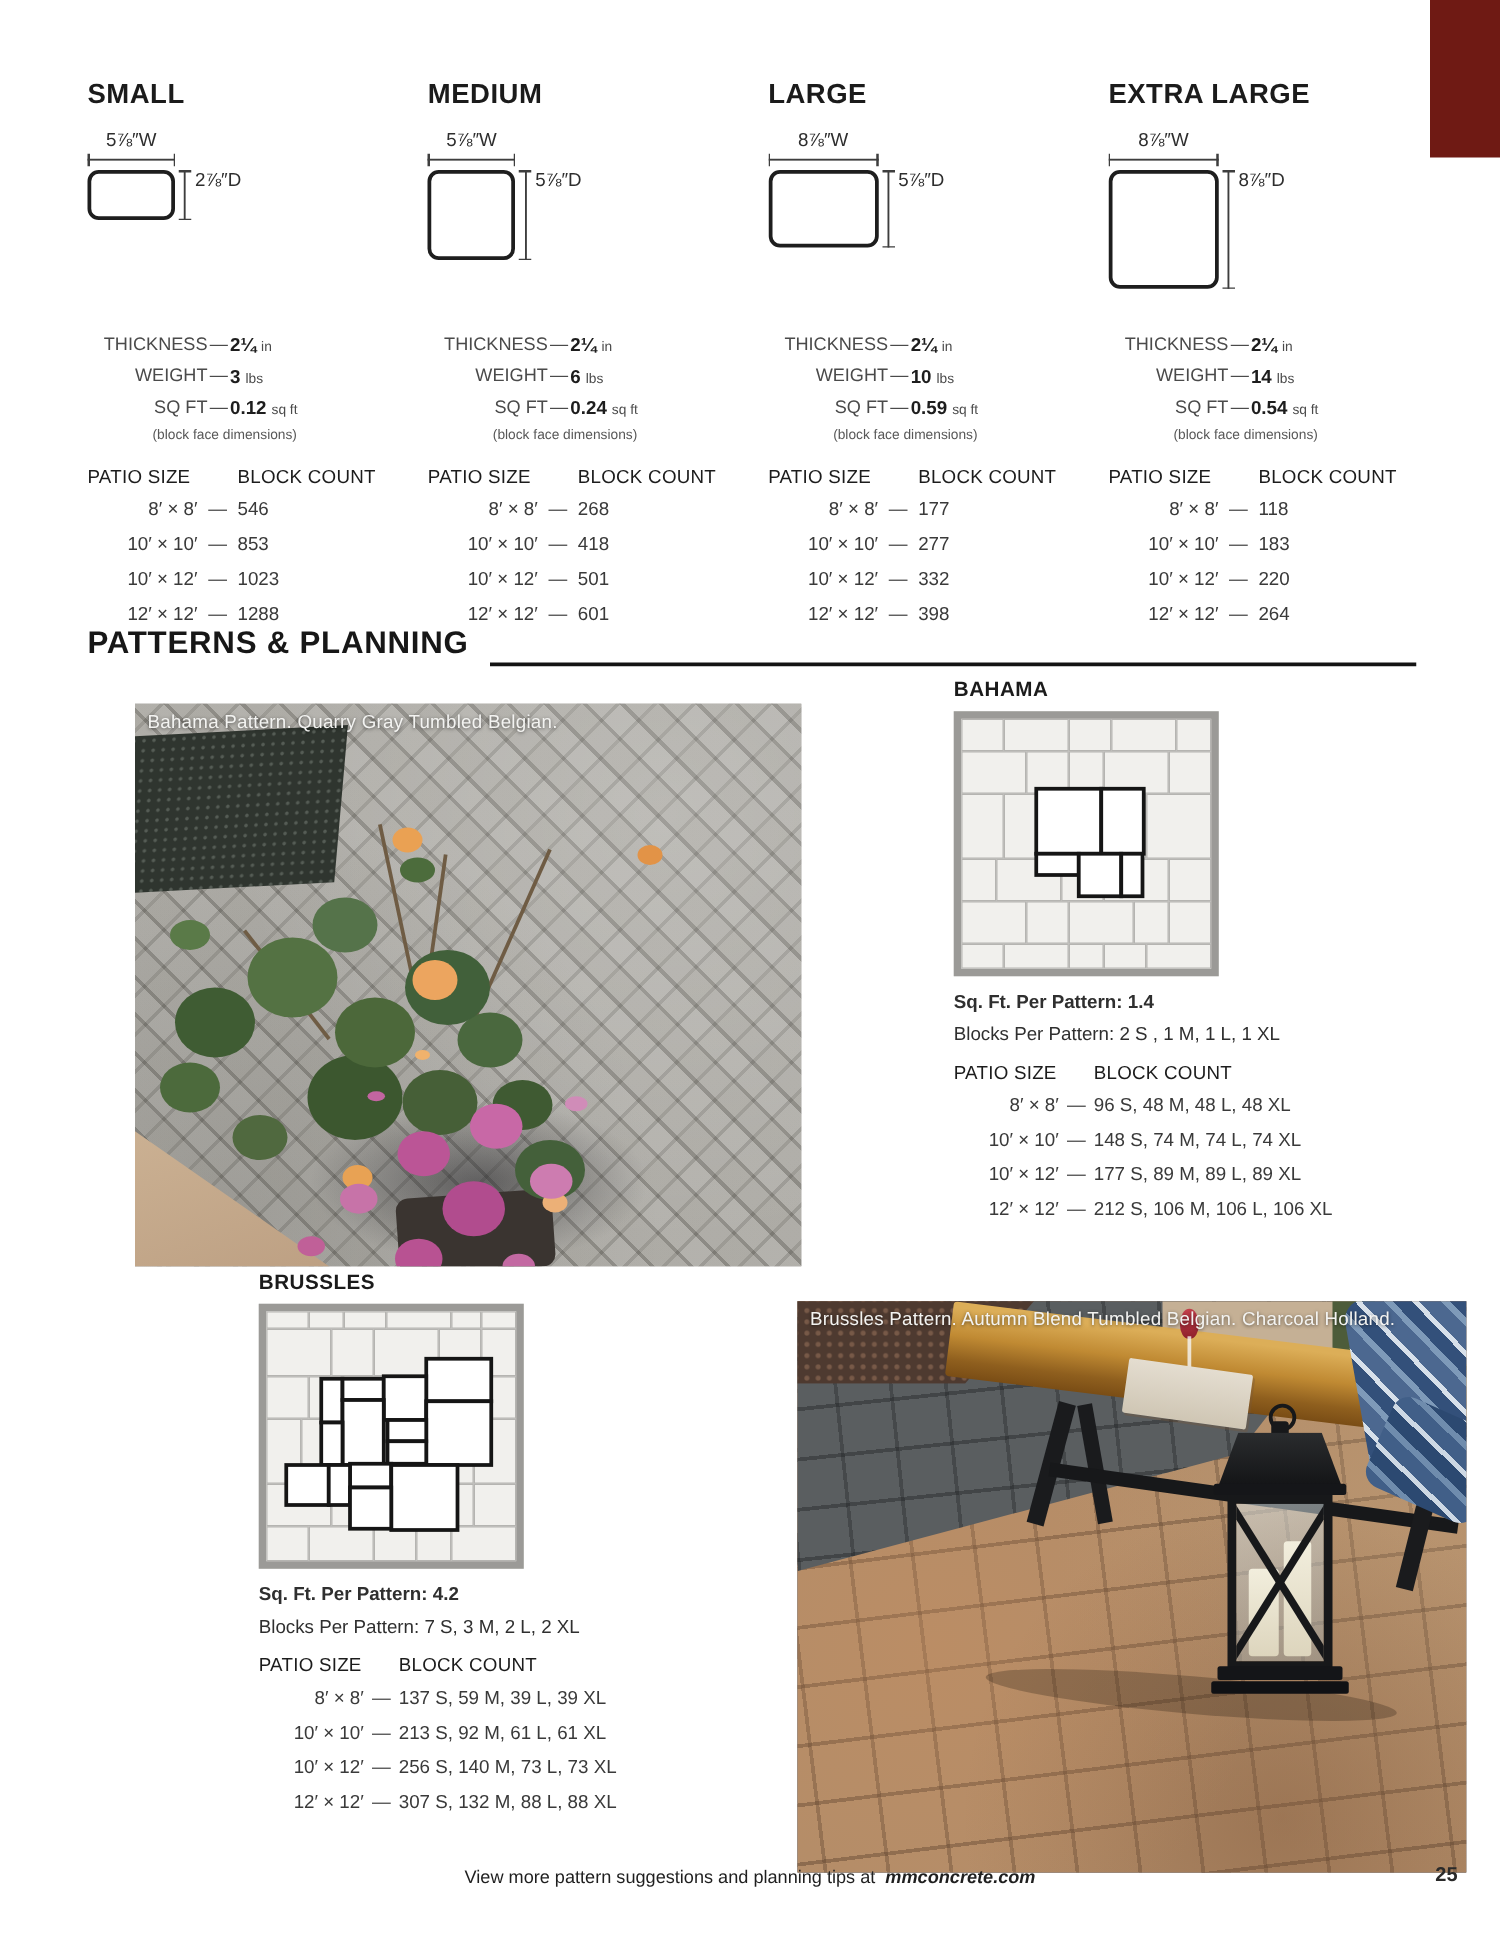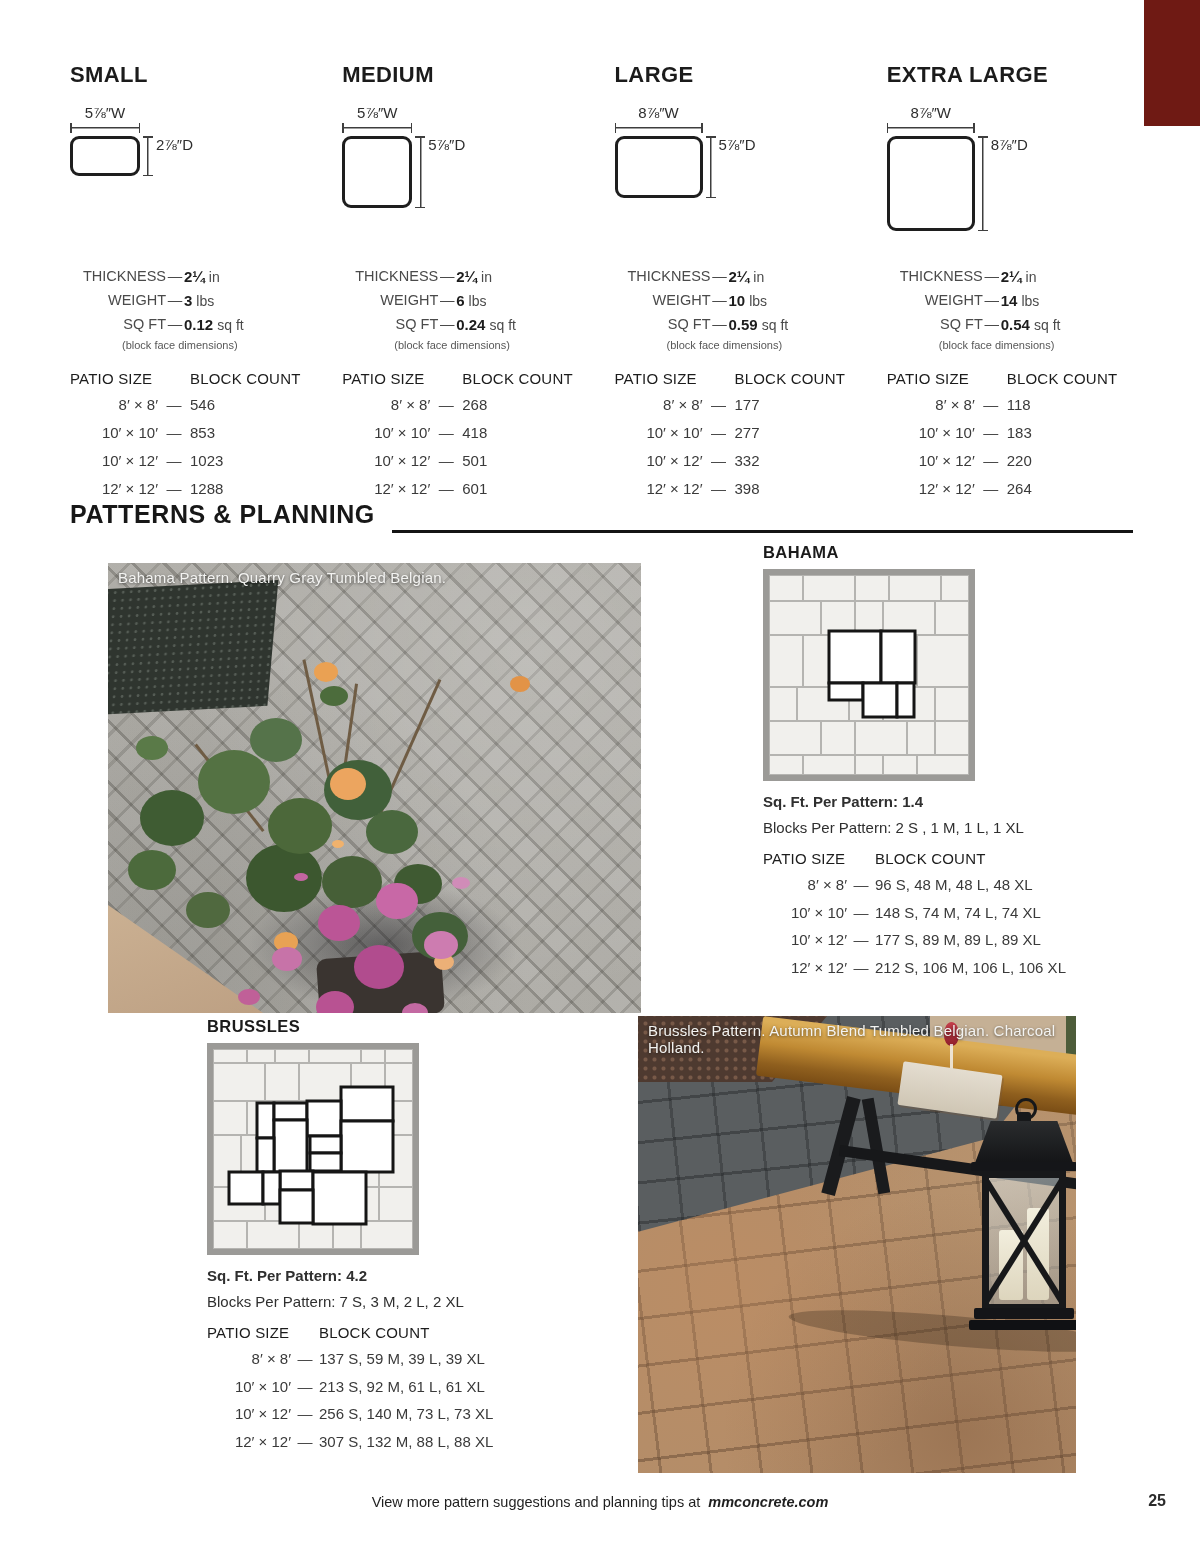--- a/index.html
+++ b/index.html
@@ -25,21 +25,21 @@
   .vrule{position:relative;width:6px;background:linear-gradient(#3e3e3e,#3e3e3e) 50% 0/1.5px 100% no-repeat;}
   .vrule::before,.vrule::after{content:"";position:absolute;left:-2px;width:10px;height:1.5px;background:#3e3e3e;}
   .vrule::before{top:0;}.vrule::after{bottom:0;}
   .dlabel{font-size:15px;color:#2e2e2e;margin-left:5px;white-space:nowrap;}
 
   .specs{margin-top:10px;}
   .spec-row{display:grid;grid-template-columns:96px 18px 1fr;font-size:14.5px;line-height:23px;color:#4a4a4a;}
   .spec-label{text-align:right;}
   .spec-dash{text-align:center;}
   .spec-val{font-weight:bold;color:#1d1d1d;font-size:15px;font-style:normal;}
-  .spec-unit{font-size:14px;margin-left:4px;}
+  .spec-unit{font-size:11px;margin-left:4px;}
   .spec-note{font-size:11px;color:#585858;margin-left:52px;line-height:17px;}
 
   .pt-head{display:grid;grid-template-columns:120px 1fr;font-weight:normal;font-size:15px;
            color:#1c1c1c;letter-spacing:.2px;margin-top:13px;line-height:24px;}
   .pt-row{display:grid;grid-template-columns:88px 32px 1fr;font-size:15px;color:#3a3a3a;line-height:28px;}
   .pt-size{text-align:right;}
   .pt-dash{text-align:center;color:#4a4a4a;}
 
   
   .patterns-heading{position:absolute;left:70px;top:500px;font-size:25px;font-weight:bold;
@@ -51,21 +51,21 @@
   .pattern-b{left:207px;top:1017px;width:345px;}
   .pattern-title{font-size:16.5px;font-weight:bold;letter-spacing:.4px;color:#1b1b1b;margin-bottom:7px;}
   .pattern-diagram{width:200px;height:200px;border:6px solid #9b9a97;background:#e8e7e4;}
   .pattern-diagram svg{display:block;}
   .pinfo{font-size:15px;color:#2f2f2f;line-height:26px;}
   .pinfo.first{margin-top:8px;font-weight:bold;}
   .pattern-col .pt-head{grid-template-columns:112px 1fr;margin-top:6px;}
   .pattern-col .pt-row{grid-template-columns:84px 28px 1fr;line-height:27.5px;}
 
   
-  .photo{position:absolute;overflow:hidden;}
+  .photo{position:absolute;overflow:hidden;text-align:right;}
   .photo-caption{position:absolute;top:6px;left:10px;font-size:15px;color:#f3f3f1;
                  text-shadow:0 1px 3px rgba(0,0,0,.55);letter-spacing:.2px;z-index:30;}
 
   
   .photo1{left:68px;top:547px;width:533px;height:450px;background:#a8a6a0;}
   .pavers1{position:absolute;inset:-50px;background-color:#a6a49e;background-image:
     radial-gradient(circle at 75% 25%, rgba(255,255,255,.16), transparent 55%),
     radial-gradient(circle at 20% 85%, rgba(60,60,55,.18), transparent 50%),
     repeating-linear-gradient(45deg, rgba(255,255,255,.10) 0 18px, rgba(92,90,84,.38) 18px 21px, rgba(185,183,177,.28) 21px 40px, rgba(92,90,84,.34) 40px 43px),
     repeating-linear-gradient(-45deg, rgba(255,255,255,.06) 0 18px, rgba(92,90,84,.30) 18px 21px, rgba(178,176,170,.22) 21px 40px, rgba(92,90,84,.28) 40px 43px);}
@@ -91,21 +91,21 @@
      140px 110px 0 -4px #44603a;}
   .fo{position:absolute;left:222px;top:205px;width:36px;height:32px;border-radius:50%;background:#eca55f;
     box-shadow:-22px -112px 0 -6px #eaa153,172px -100px 0 -8px #e29347,-10px 60px 0 -12px #f0b26d,
      -62px 158px 0 -6px #e8a254,96px 178px 0 -8px #ecb077;}
   .fp{position:absolute;left:268px;top:320px;width:42px;height:36px;border-radius:50%;background:#c868a6;
     box-shadow:-58px 22px 0 0 #bb5596,-110px 58px 0 -6px #c773a8,-18px 66px 0 4px #b14c8e,
      44px 44px 0 -4px #cd7cb0,-148px 96px 0 -10px #c06098,-62px 106px 0 -2px #b85292,
      18px 112px 0 -8px #c369a2,64px -18px 0 -12px #d08cb8,-96px -24px 0 -14px #c265a0;}
 
   
-  .photo2{left:598px;top:1000px;width:438px;height:457px;background:#0f172a;}
+  .photo2{left:598px;top:1025px;width:535px;height:457px;background:#0f172a;}
   .pavers2{position:absolute;inset:-55px;transform:rotate(-7deg);background-color:#b38d69;background-image:
     radial-gradient(circle at 25% 55%, rgba(196,141,96,.45), transparent 45%),
     radial-gradient(circle at 65% 85%, rgba(133,94,64,.5), transparent 40%),
     radial-gradient(circle at 85% 45%, rgba(192,158,120,.4), transparent 45%),
     repeating-linear-gradient(0deg, rgba(74,52,36,.42) 0 3px, transparent 3px 47px),
     repeating-linear-gradient(90deg, rgba(74,52,36,.36) 0 3px, transparent 3px 50px);}
   .darkband2{position:absolute;left:-10px;top:-12px;width:500px;height:235px;transform:rotate(-6deg);
     background-color:#5a5e60;background-image:
     repeating-linear-gradient(0deg, rgba(30,32,34,.4) 0 3px, transparent 3px 40px),
     repeating-linear-gradient(90deg, rgba(30,32,34,.35) 0 3px, transparent 3px 44px);

